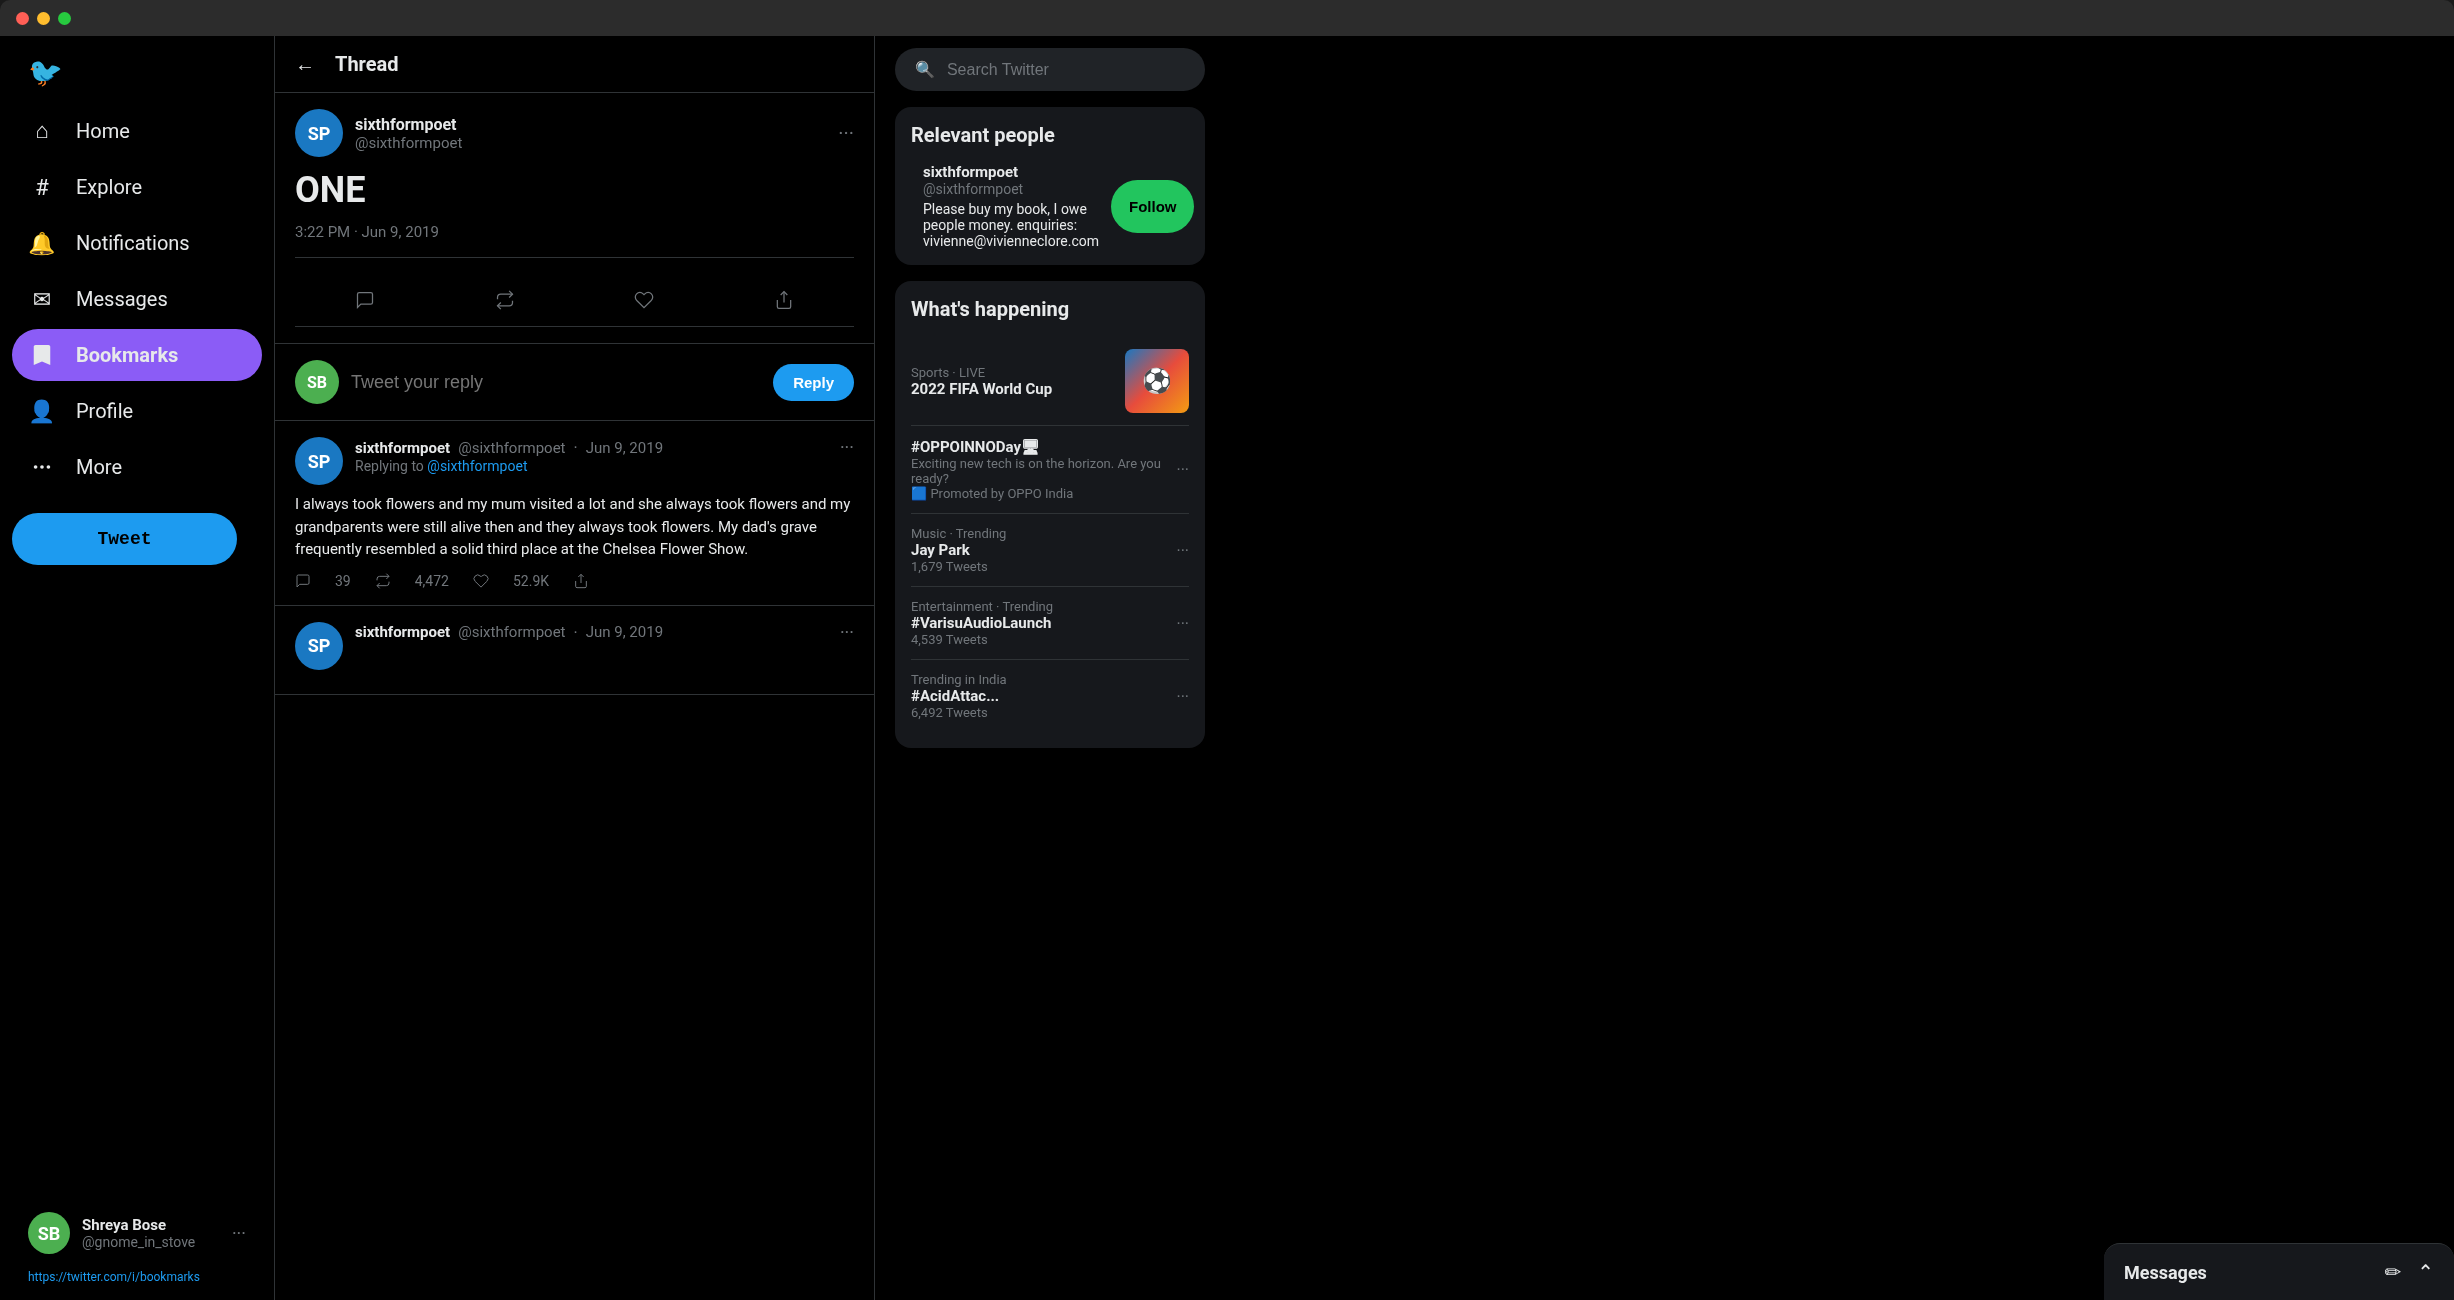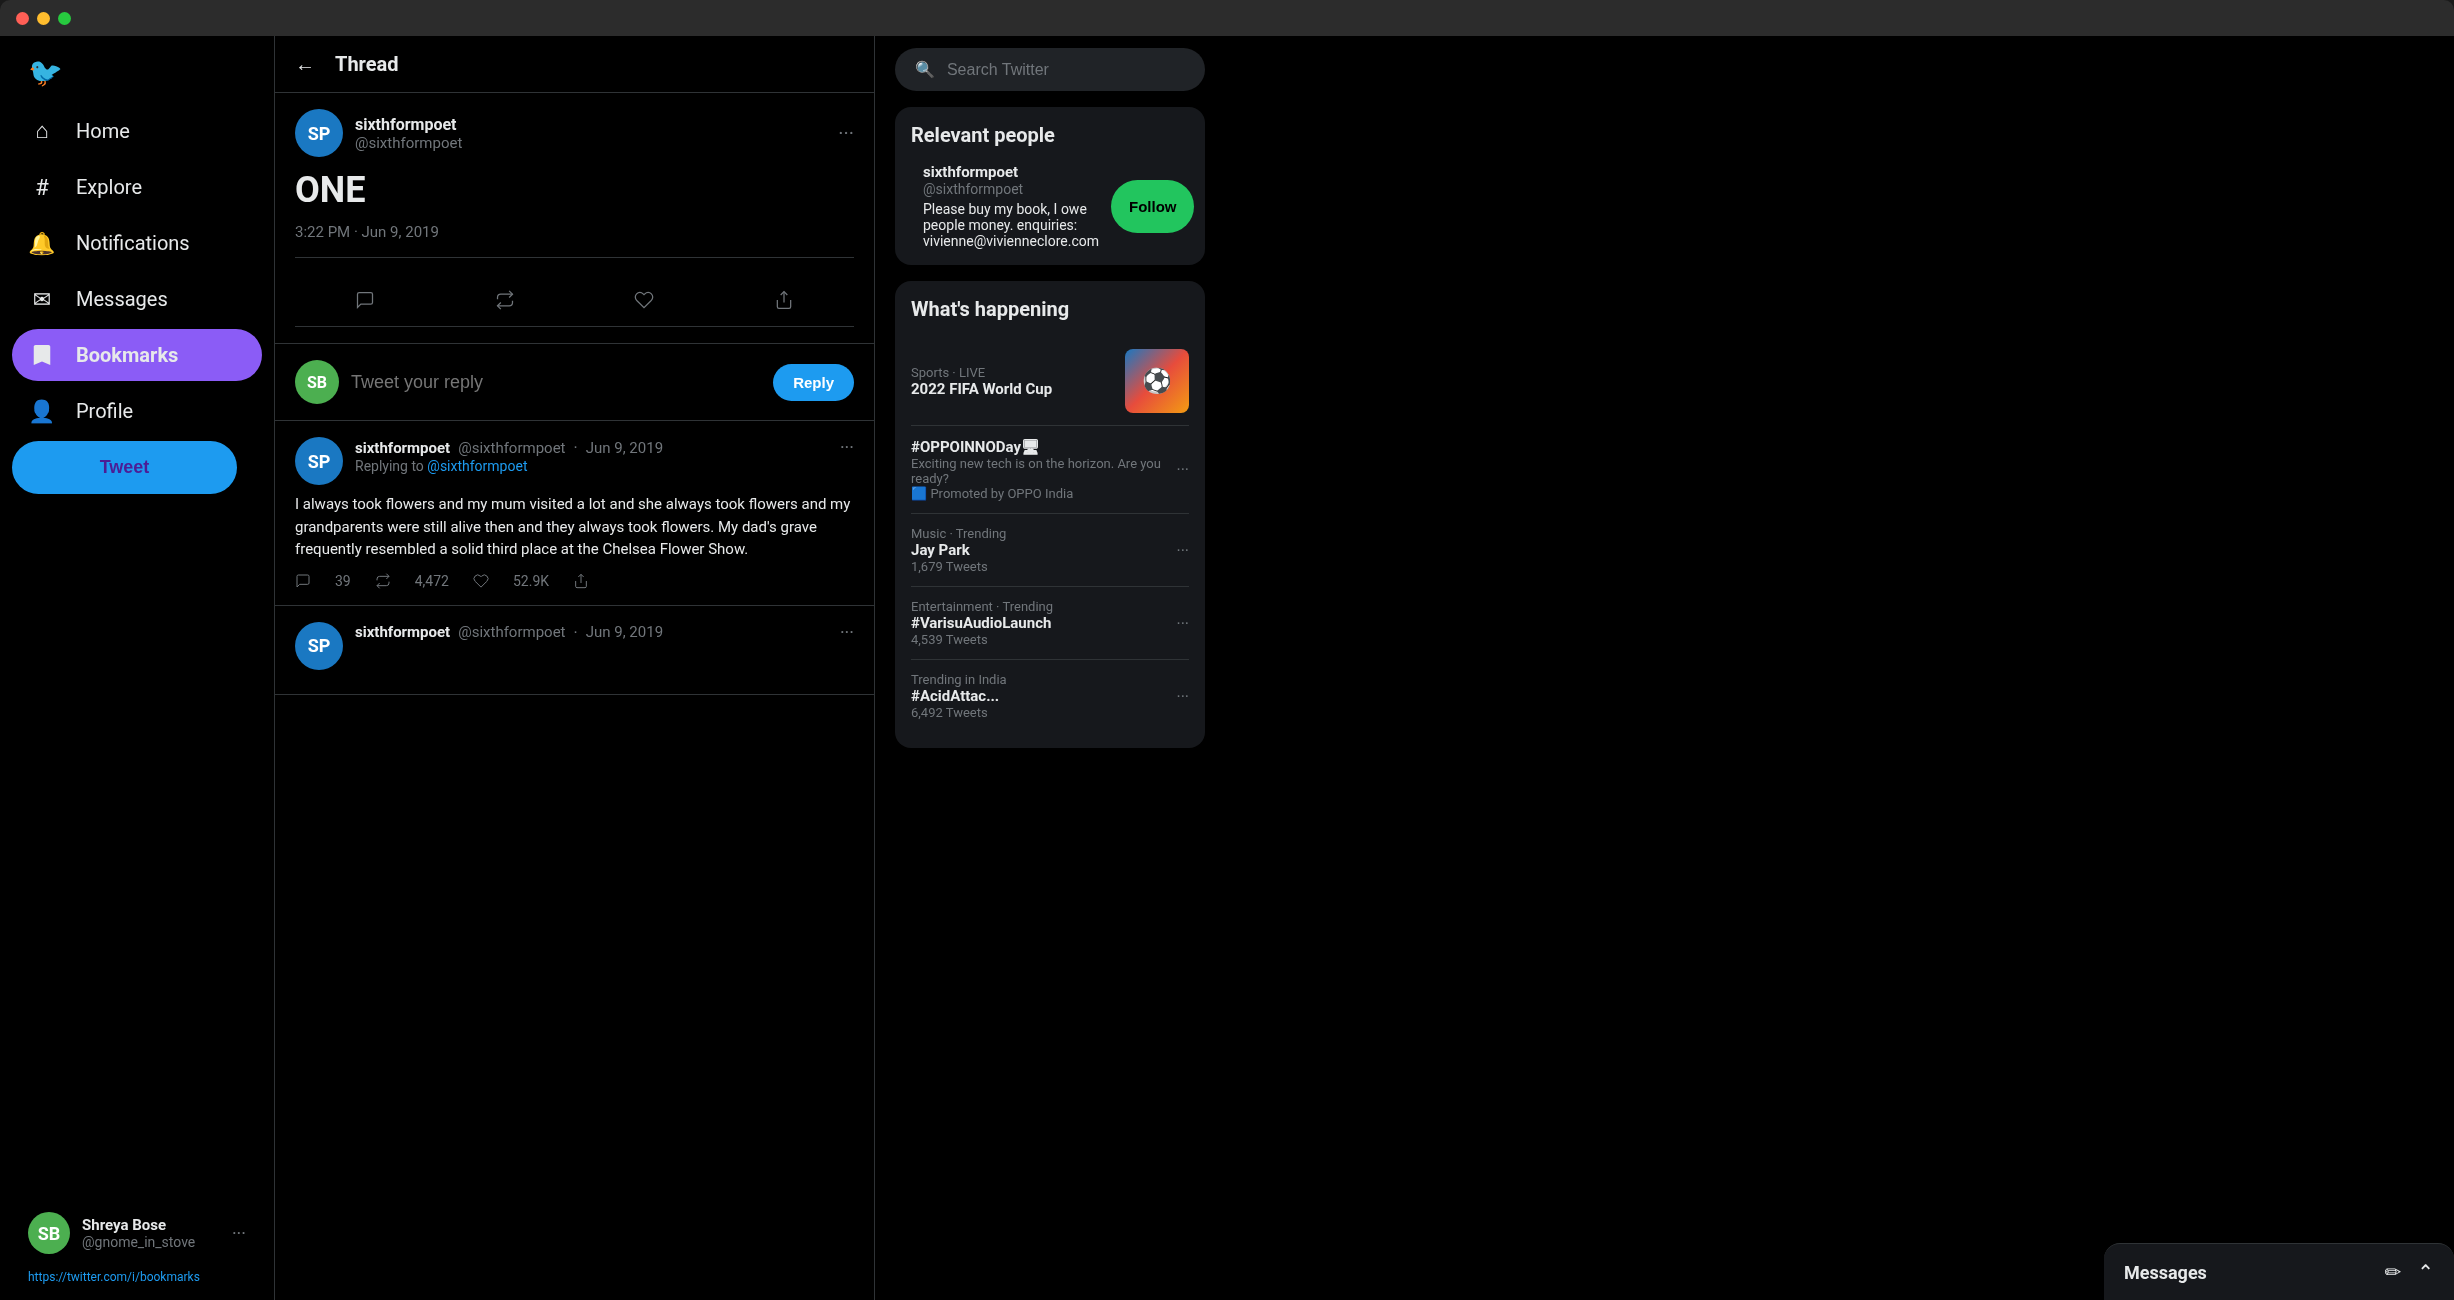--- a/index.html
+++ b/index.html
@@ -74,28 +74,30 @@
     .nav-icon {
       width: 28px;
       height: 28px;
       display: flex;
       align-items: center;
       justify-content: center;
       font-size: 22px;
     }
     .tweet-btn {
       background: #1d9bf0;
-      color: #4c1d95;
+      color: #000000;
       border: none;
       border-radius: 9999px;
       padding: 16px;
       font-size: 18px;
       font-weight: 700;
       cursor: pointer;
+      margin-top: 16px;
       width: 90%;
+      font-family: Liberation Mono, monospace;
     }
 
     .sidebar-user {
       display: flex;
       align-items: center;
       gap: 12px;
       padding: 12px 16px;
       border-radius: 9999px;
       cursor: pointer;
       margin-top: auto;
@@ -426,20 +428,30 @@
           <svg width="22" height="22" viewBox="0 0 24 24" fill="currentColor">
               <path d="M19 1H5c-1.1 0-2 .9-2 2v20l9-4 9 4V3c0-1.1-.9-2-2-2z"></path>
             </svg>
         </div>
         <span>Bookmarks</span>
       </div>
       <div class="nav-item">
         <div class="nav-icon">👤</div>
         <span>Profile</span>
       </div>
+      <div class="nav-item">
+        <div class="nav-icon">
+          <svg width="22" height="22" viewBox="0 0 24 24" fill="currentColor">
+              <circle cx="5" cy="12" r="2"></circle>
+              <circle cx="12" cy="12" r="2"></circle>
+              <circle cx="19" cy="12" r="2"></circle>
+            </svg>
+        </div>
+        <span>More</span>
+      </div>
 
       <button class="tweet-btn">Tweet</button>
     </nav>
 
     <div class="sidebar-user">
       <div class="user-avatar avatar-green">
         <span>SB</span>
       </div>
       <div class="user-info">
         <div class="user-name">Shreya Bose</div>

